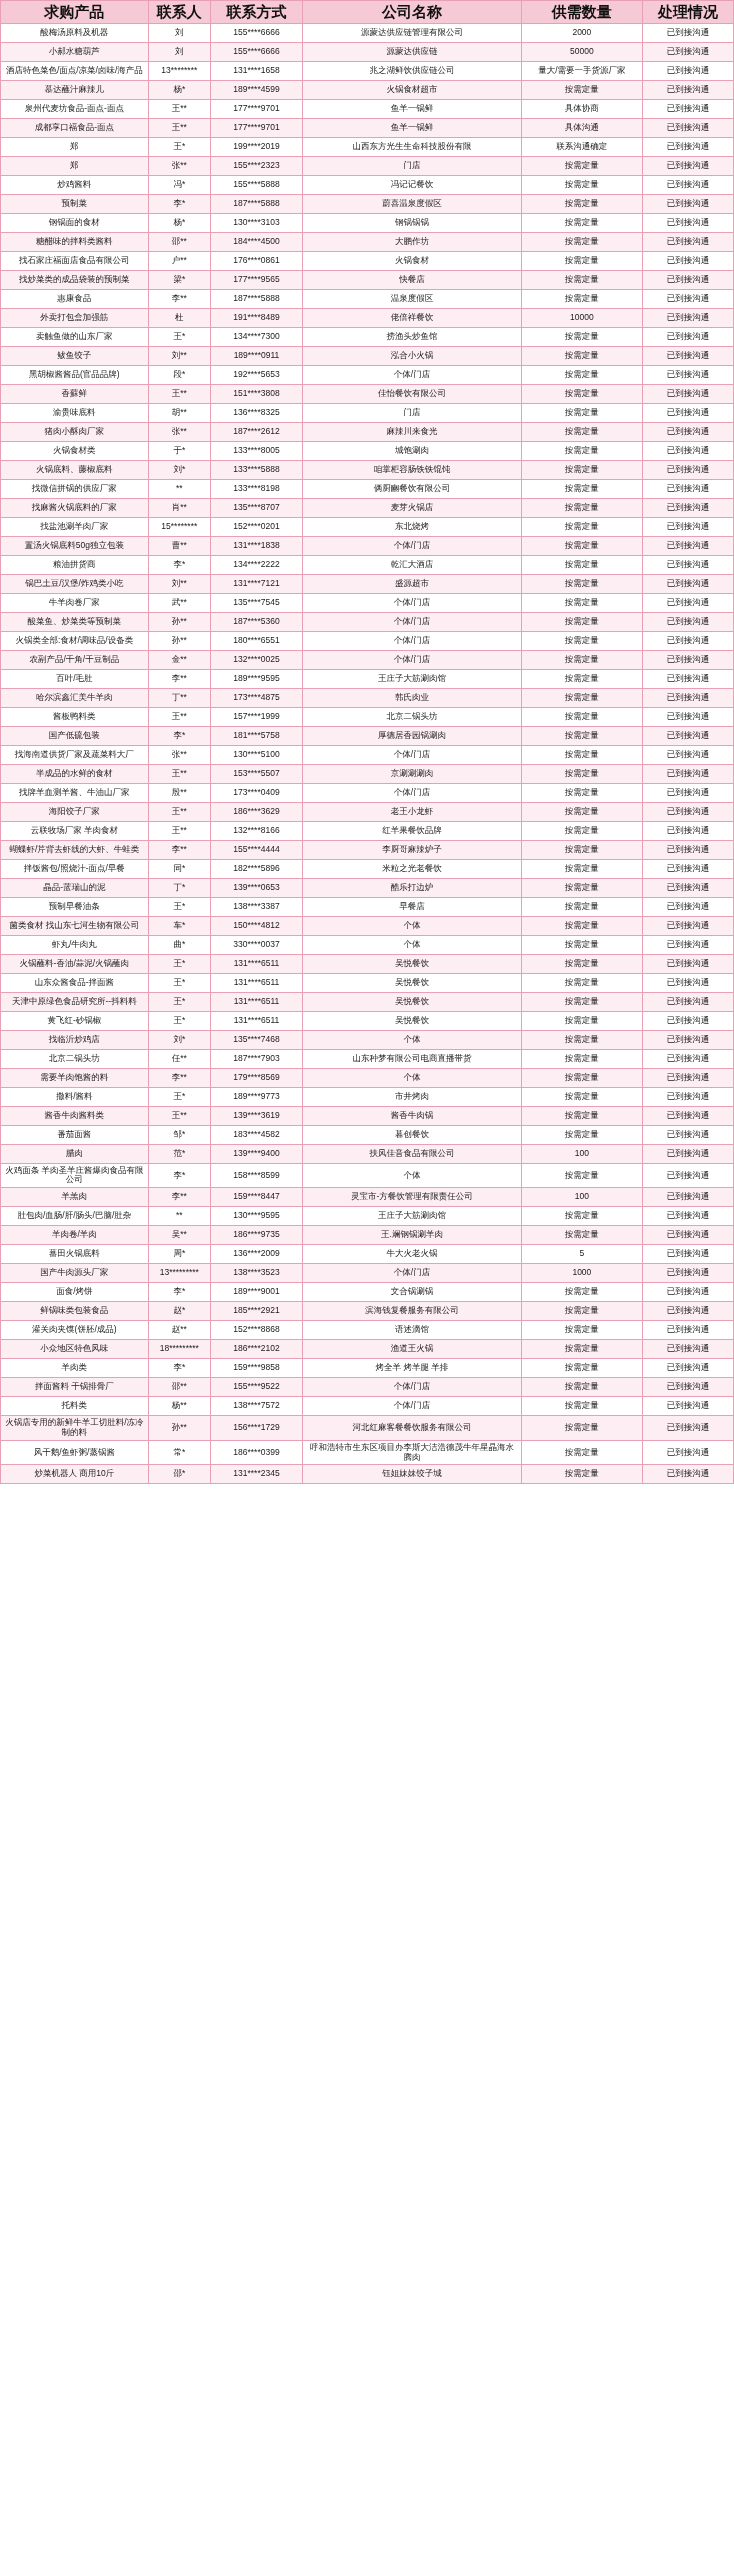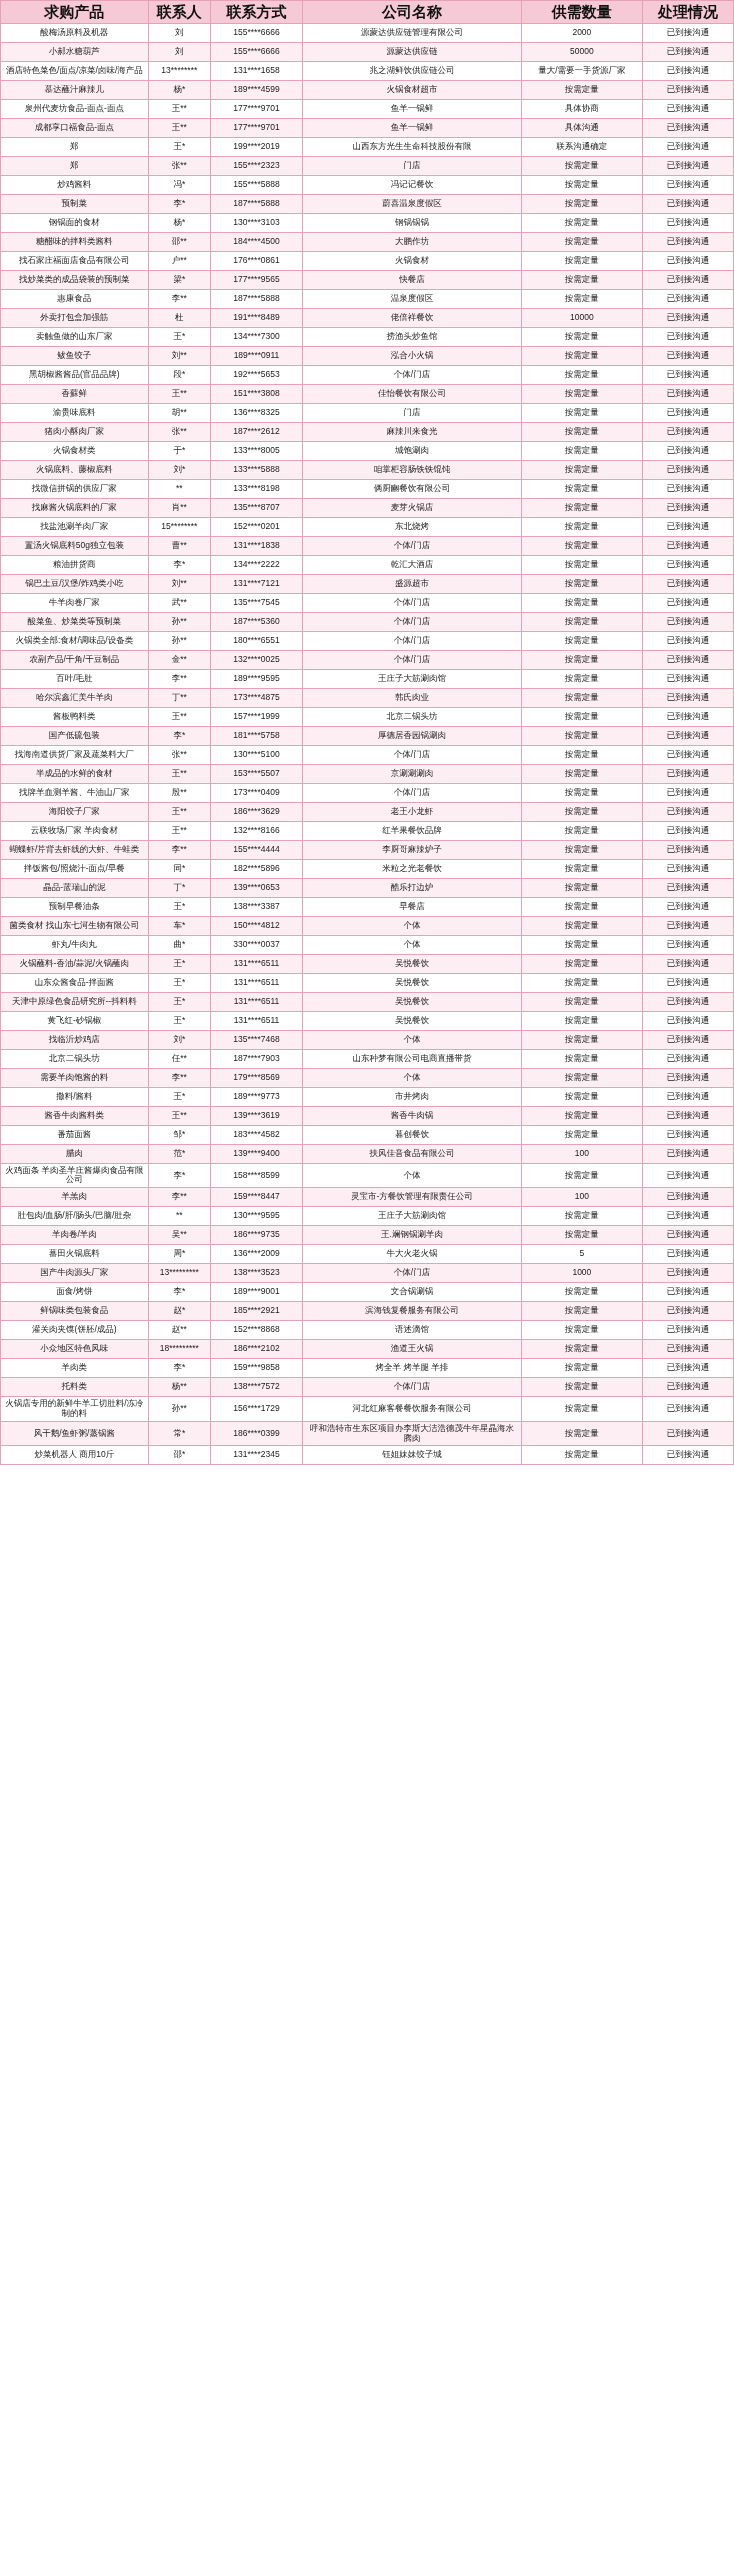--- a/index.html
+++ b/index.html
@@ -637,20 +637,28 @@
       </tr>
       <tr>
         <td class="col-product">羊肉类</td>
         <td class="col-contact">李*</td>
         <td class="col-phone">159****9858</td>
         <td class="col-company">烤全羊 烤羊腿 羊排</td>
         <td class="col-qty">按需定量</td>
         <td class="col-status">已到接沟通</td>
       </tr>
       <tr>
+        <td class="col-product">拌面酱料 干锅排骨厂</td>
+        <td class="col-contact">邵**</td>
+        <td class="col-phone">155****9522</td>
+        <td class="col-company">个体/门店</td>
+        <td class="col-qty">按需定量</td>
+        <td class="col-status">已到接沟通</td>
+      </tr>
+      <tr>
         <td class="col-product">托料类</td>
         <td class="col-contact">杨**</td>
         <td class="col-phone">138****7572</td>
         <td class="col-company">个体/门店</td>
         <td class="col-qty">按需定量</td>
         <td class="col-status">已到接沟通</td>
       </tr>
       <tr>
         <td class="col-product">火锅店专用的新鲜牛羊工切肚料/冻冷制的料</td>
         <td class="col-contact">孙**</td>

